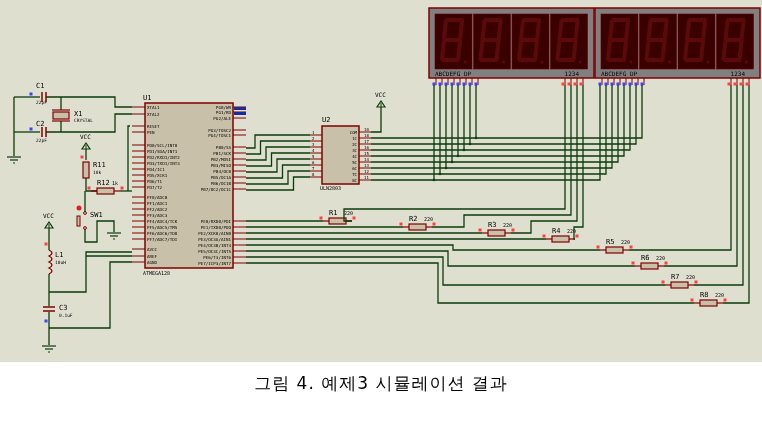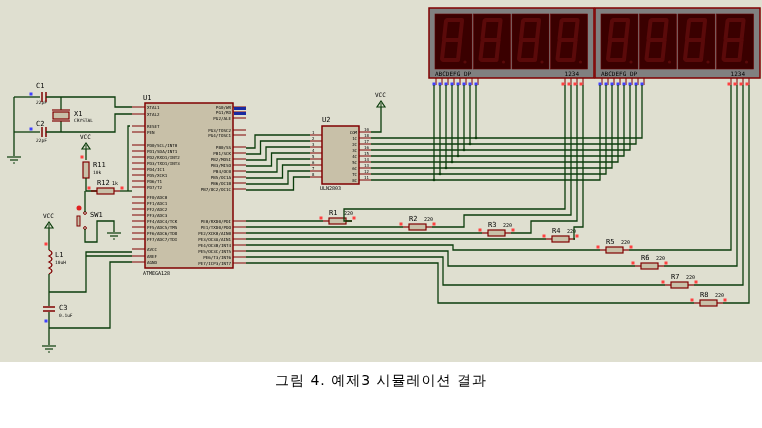--- a/index.html
+++ b/index.html
@@ -1,20 +1,20 @@
 <!DOCTYPE html>
 <html><head>
 <meta charset="utf-8">
 <style>
   html,body{margin:0;padding:0;background:#ffffff;}
   body{width:762px;height:428px;position:relative;overflow:hidden;font-family:"DejaVu Sans",sans-serif;}
   #canvas{position:absolute;left:0;top:0;width:762px;height:362px;background:#dfdfd0;}
   #schem{position:absolute;left:0;top:0;}
   .lbl{font-family:"DejaVu Sans Mono",monospace;fill:#000;}
-  .caption{position:absolute;left:0;top:372px;width:762px;text-align:center;font-family:"DejaVu Sans",sans-serif;font-size:14px;color:#000;letter-spacing:1px;}
+  .caption{position:absolute;left:0;top:372px;width:762px;text-align:center;font-family:"DejaVu Sans",sans-serif;font-size:17px;color:#000;letter-spacing:1px;}
 </style>
 </head>
 <body>
 
 <div id="canvas">
 <svg id="schem" width="762" height="362" viewBox="0 0 762 362">
       <g>
         <rect x="429" y="8" width="165" height="70" fill="#808080" stroke="#800000" stroke-width="1.5"></rect>
         <g>
           <rect x="435" y="14" width="37" height="55" fill="#3a0000" stroke="#600" stroke-width="0.6"></rect>

